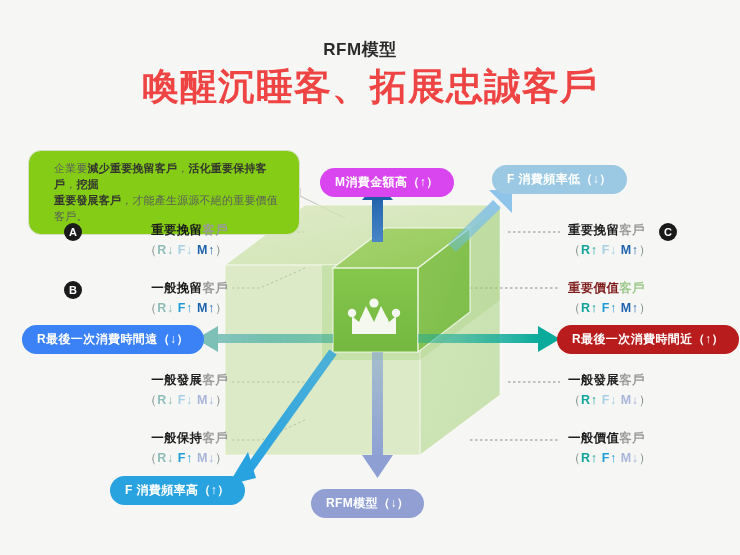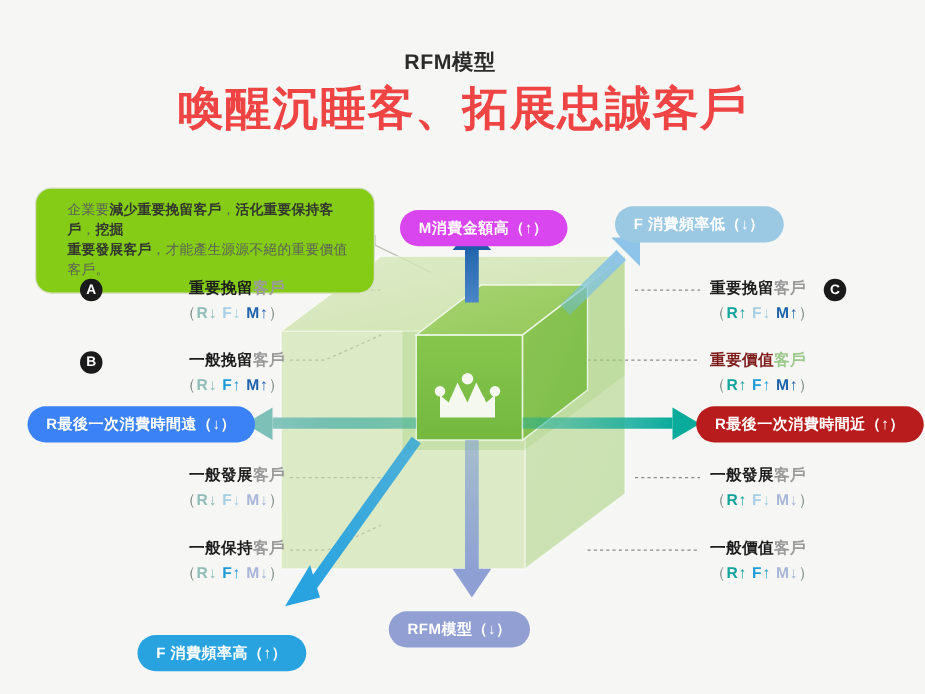--- a/index.html
+++ b/index.html
@@ -255,16 +255,16 @@
 
   <div class="qlabel right" style="left:568px;top:372px;">
     <div class="l1"><span>一般發展</span><span class="dim">客戶</span></div>
     <div class="l2">（<span class="r-up">R↑</span> <span class="f-dn">F↓</span> <span class="m-dn">M↓</span>）</div>
   </div>
 
   <div class="pill" style="left:320px;top:168px;background:#d946ef;">M消費金額高（↑）</div>
   <div class="pill" style="left:492px;top:165px;background:#9bc9e3;">F 消費頻率低（↓）</div>
   <div class="pill" style="left:22px;top:325px;background:#3b82f6;">R最後一次消費時間遠（↓）</div>
   <div class="pill" style="left:557px;top:325px;background:#b91c1c;">R最後一次消費時間近（↑）</div>
-  <div class="pill" style="left:110px;top:476px;background:#29a3e0;margin-top:32px;">F 消費頻率高（↑）</div>
+  <div class="pill" style="left:110px;top:476px;background:#29a3e0;">F 消費頻率高（↑）</div>
   <div class="pill" style="left:311px;top:489px;background:#919fd2;">RFM模型（↓）</div>
 
 </div>
 
 </body></html>

